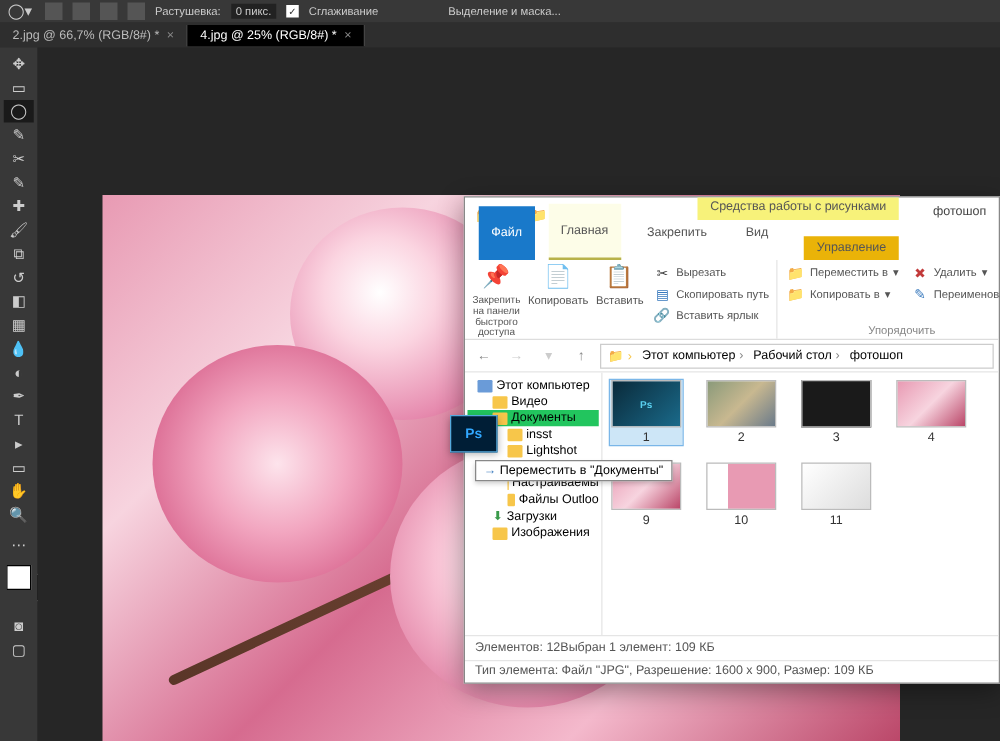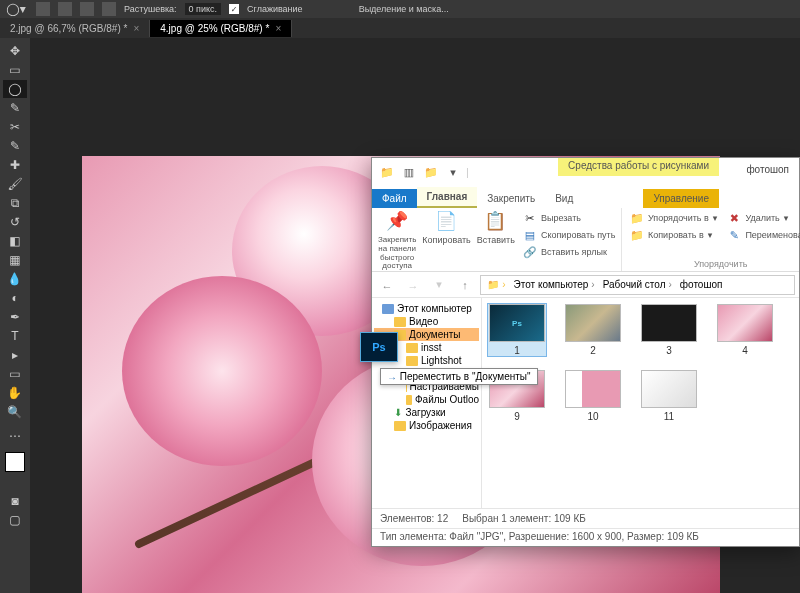--- a/index.html
+++ b/index.html
@@ -39,23 +39,23 @@
 
 
 .explorer { position:absolute; left:371px; top:157px; width:429px; height:390px; background:#fff; border:1px solid #888; box-shadow:0 6px 20px rgba(0,0,0,.4); display:flex; flex-direction:column; font-size:11px; }
 .exp-titlebar { height:28px; display:flex; align-items:center; padding:0 6px; gap:6px; position:relative; }
 .qat { display:flex; gap:4px; align-items:center; }
 .qat-btn { width:18px; height:18px; display:flex; align-items:center; justify-content:center; color:#555; }
 .ctx-tab { position:absolute; right:80px; top:0; height:18px; padding:2px 10px; background:#f7f27a; font-size:10px; color:#555; }
 .win-title { position:absolute; right:10px; top:6px; font-size:10px; color:#444; }
 
 .exp-ribbon-tabs { height:22px; display:flex; align-items:flex-end; font-size:10px; position:relative; }
-.rtab { padding:4px 10px; color:#555; cursor:pointer; }
+.rtab { padding:16px 10px; color:#555; cursor:pointer;margin-left:11px; }
 .rtab.file { background:#1979ca; color:#fff; }
-.rtab.highlight { border-bottom:2px solid #b8b24a; background:#fdfde8;font-weight:bold; }
+.rtab.highlight { border-bottom:2px solid #b8b24a; background:#fdfde8; }
 .ctx-rtab { position:absolute; right:80px; padding:4px 10px; background:#eab308; color:#555; }
 
 .exp-ribbon { height:64px; border-bottom:1px solid #ddd; display:flex; font-size:9px; color:#555; }
 .rgroup { border-right:1px solid #e5e5e5; padding:2px 6px; display:flex; flex-direction:column; justify-content:space-between; }
 .rgroup-body { display:flex; align-items:flex-start; gap:6px; flex:1; }
 .rgroup-label { text-align:center; color:#888; font-size:9px; }
 .big-btn { display:flex; flex-direction:column; align-items:center; gap:2px; width:54px; text-align:center; line-height:1.1; cursor:pointer; }
 .big-btn .ico { width:24px; height:24px; display:flex; align-items:center; justify-content:center; font-size:18px; color:#3a7abd; }
 .small-btns { display:flex; flex-direction:column; gap:1px; }
 .small-btn { display:flex; align-items:center; gap:4px; padding:1px 2px; cursor:pointer; white-space:nowrap; }
@@ -66,40 +66,40 @@
 .exp-addr { height:26px; border-bottom:1px solid #e5e5e5; display:flex; align-items:center; padding:0 4px; gap:4px; }
 .nav-btn { width:22px; height:22px; display:flex; align-items:center; justify-content:center; color:#888; cursor:pointer; }
 .crumb-bar { flex:1; height:20px; border:1px solid #ccc; display:flex; align-items:center; padding:0 2px; font-size:10px; overflow:hidden; }
 .crumb { padding:0 4px; display:flex; align-items:center; gap:3px; cursor:pointer; white-space:nowrap; }
 .crumb .sep{color:#888;}
 
 .exp-body { flex:1; display:flex; overflow:hidden; }
 .exp-tree { width:110px; border-right:1px solid #e5e5e5; padding:4px 2px; overflow:hidden; font-size:10px; position:relative; }
 .tree-item { display:flex; align-items:center; gap:3px; padding:1px 0 1px 8px; cursor:pointer; white-space:nowrap; }
 .tree-item.indent1 { padding-left:18px; }
-.tree-item.hover { background:#fdba74; }
+.tree-item.hover { background:#22c55e; }
 .fold-ico { width:12px; height:10px; background:#f7c64a; border-radius:1px; display:inline-block; }
 .pc-ico { width:12px; height:10px; background:#6a9bd8; border-radius:1px; }
 .dl-ico{color:#3a9a4a;}
 
 .exp-files { flex:1; padding:6px; overflow:auto; position:relative; }
 .thumbs { display:flex; flex-wrap:wrap; gap:14px 18px; }
 .thumb-item { width:58px; display:flex; flex-direction:column; align-items:center; gap:3px; cursor:pointer; }
 .thumb-item.sel { background:#cde6f7; outline:1px solid #7ab6e8; }
 .thumb { width:56px; height:38px; border:1px solid #bbb; background:#333; display:flex; align-items:center; justify-content:center; }
 .thumb.ps{background:linear-gradient(135deg,#0a2a3a,#1a6a8a);color:#5ad0f0;font-size:8px;font-weight:bold;}
 .thumb.photo1{background:linear-gradient(135deg,#8a9a7a,#c8b890,#6a7a8a);}
 .thumb.photo2{background:#1a1a1a;}
 .thumb.photo3{background:linear-gradient(135deg,#e89ab3,#f7d4df,#ba4668);}
 .thumb.photo5{background:linear-gradient(90deg,#fff 30%,#e89ab3 30%);}
 .thumb.photo7{background:linear-gradient(135deg,#fff,#ddd);}
 .thumb.photo8{background:linear-gradient(135deg,#5a8ac8,#fff);}
 .thumb-lbl { font-size:10px; color:#333; }
 
-.exp-status { height:20px; border-top:1px solid #e5e5e5; display:flex; align-items:center; padding:0 8px; font-size:10px; color:#555; gap:14px; }
+.exp-status { height:20px; border-top:1px solid #e5e5e5; display:flex; align-items:center; padding:0 8px; font-size:10px; color:#555; }
 .exp-status2 { height:18px; border-top:1px solid #e5e5e5; padding:2px 8px; font-size:10px; color:#555; }
 
 
 .drag-ghost { position:absolute; left:358px; top:328px; width:190px; z-index:50; }
 .drag-thumb { width:38px; height:30px; background:#001e36; border:1px solid #5ad; display:flex; align-items:center; justify-content:center; color:#31a8ff; font-weight:bold; font-size:11px; position:absolute; left:2px; top:4px; box-shadow:0 2px 6px rgba(0,0,0,.3); }
 .drag-tip { position:absolute; left:22px; top:40px; background:#fff; border:1px solid #888; padding:2px 6px; font-size:10px; white-space:nowrap; box-shadow:0 2px 4px rgba(0,0,0,.2); }
 .drag-tip .arr{color:#3a7abd;}
 </style>
 </head>
 <body>
@@ -228,21 +228,21 @@
           <div class="small-btn">
               <span class="ico paste">🔗</span>
               <span>Вставить ярлык</span>
             </div>
         </div>
       </div>
     </div>
     <div class="rgroup" style="flex:1;">
       <div class="rgroup-body">
         <div class="small-btns">
-          <div class="small-btn"><span class="ico move">📁</span><span>Упорядочить в</span> ▾</div>
+          <div class="small-btn"><span class="ico move">📁</span><span>Переместить в</span> ▾</div>
           <div class="small-btn"><span class="ico copy">📁</span><span>Копировать в</span> ▾</div>
         </div>
         <div class="small-btns">
           <div class="small-btn"><span class="ico del">✖</span><span>Удалить</span> ▾</div>
           <div class="small-btn">
               <span class="ico ren">✎</span>
               <span>Переименовать</span>
             </div>
         </div>
       </div>

